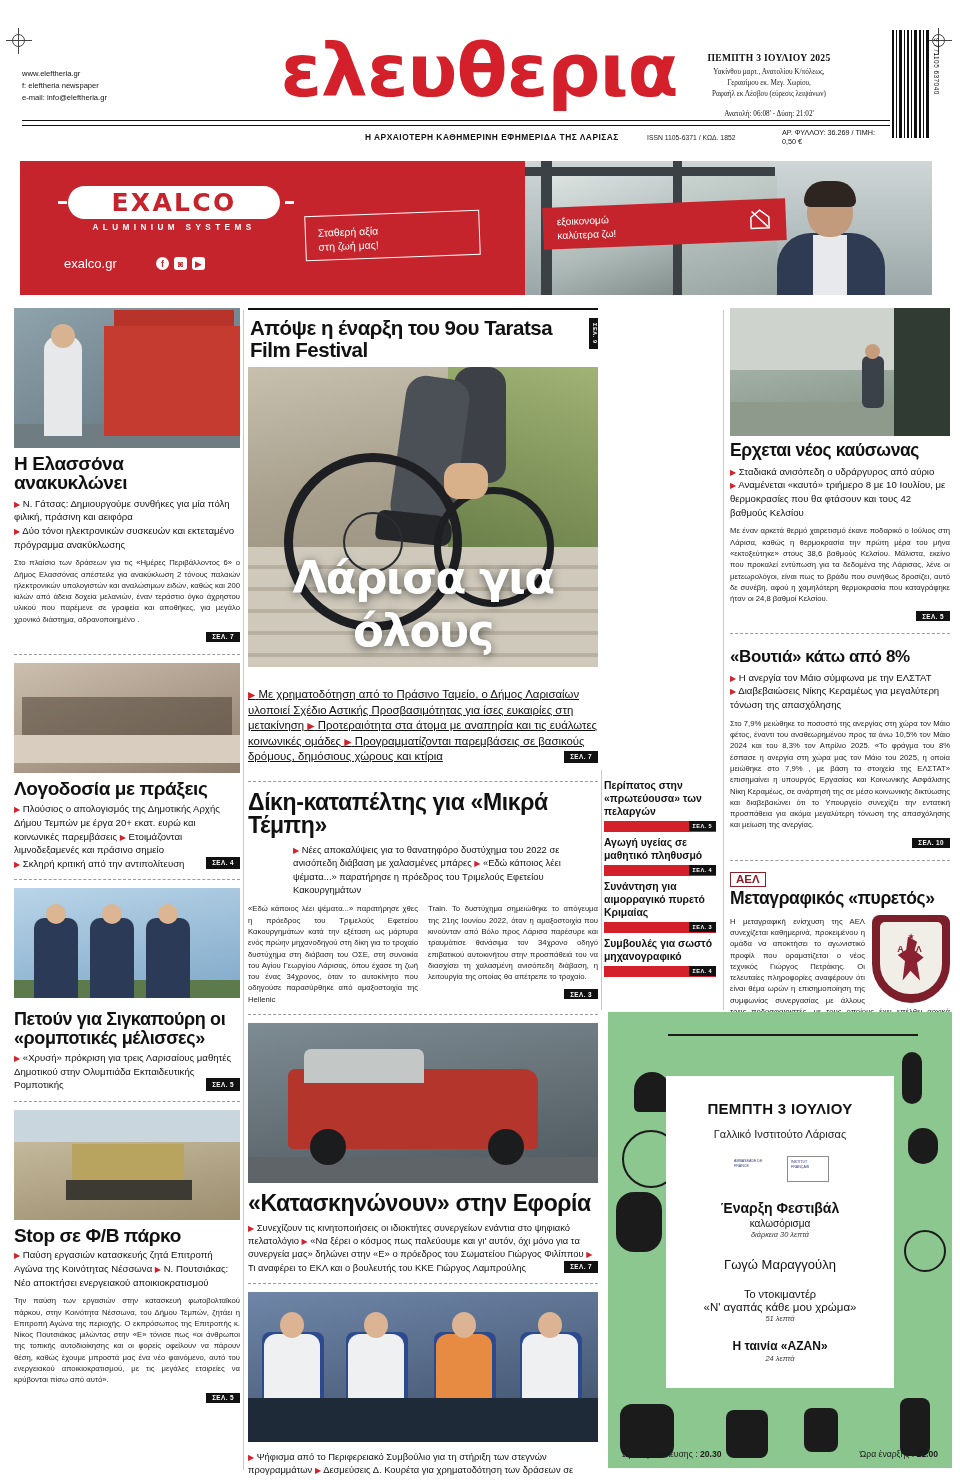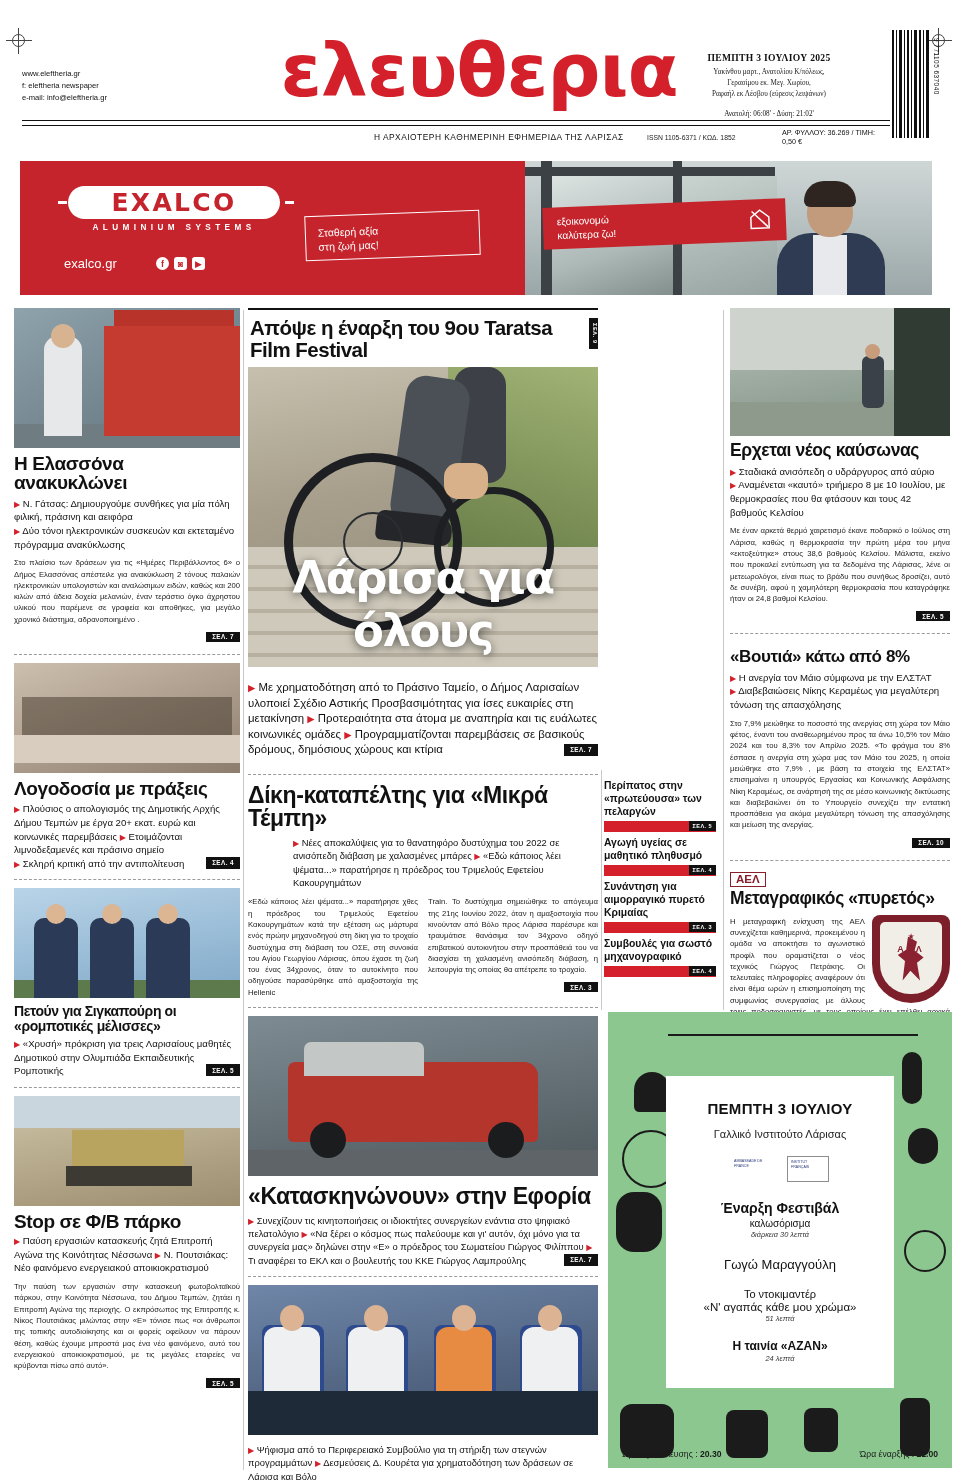--- a/index.html
+++ b/index.html
@@ -44,21 +44,21 @@
   .barcode .bcnum { position:absolute; right:-2px; top:8px; font-size:6.4px;
                     writing-mode:vertical-rl; letter-spacing:.5px; color:#111; }
 
   .rulewrap { position:absolute; left:22px; top:120px; width:868px; }
   .rule { height:1px; background:#111; }
   .rule2 { height:1px; background:#111; margin-top:4px; }
   .strapline {
     position:absolute; left:22px; top:128px; width:868px; height:18px;
     display:flex; align-items:center;
   }
-  .strapline .s1 { position:absolute; left:352px; font-size:8.4px; font-weight:400; letter-spacing:.5px; }
+  .strapline .s1 { position:absolute; left:343px; font-size:8.4px; font-weight:700; letter-spacing:.5px; }
   .strapline .s2 { position:absolute; left:625px; font-size:6.8px; color:#222; }
   .strapline .s3 { position:absolute; left:760px; font-size:7.2px; color:#111; }
 
   
   .ad-exalco {
     position:absolute; left:20px; top:161px; width:912px; height:134px;
     background:#c6242c; overflow:hidden;
   }
   .exalco-left { position:absolute; left:0; top:0; width:505px; height:134px; background:#c6242c; }
   .exalco-logobox {
@@ -181,21 +181,21 @@
   .mp-hand { position:absolute; left:196px; top:96px; width:44px; height:36px;
              background:#d8b08a; border-radius:14px; }
   .mp-green { position:absolute; right:0; top:0; width:150px; height:180px;
               background:linear-gradient(200deg,#9bb36a,#5e7a3c); opacity:.8; }
   .mainphoto .bigtitle {
     position:absolute; left:0; bottom:10px; width:100%;
     text-align:center; color:#fff; font-weight:700; font-size:45px;
     letter-spacing:-1.5px; text-shadow:0 2px 10px rgba(0,0,0,.55);
     font-family:"DejaVu Sans", sans-serif;
   }
-  .mid-lede { font-size:11.4px; line-height:1.36; padding-top:13px; }
+  .mid-lede { font-size:11.4px; line-height:1.36; padding-top:20px;text-decoration:underline; }
   .mid-lede .b { color:#d4202a; font-size:9.5px; }
 
   .twocol { display:flex; gap:10px; }
   .twocol .c { flex:1; }
 
   .midphoto2 { width:100%; height:160px; position:relative; overflow:hidden;
                background:linear-gradient(170deg,#7d8b92,#4e585d); }
   .mp2car { position:absolute; left:40px; top:46px; width:250px; height:80px; background:#b4352c; border-radius:7px 14px 5px 5px;}
   .mp2cab { position:absolute; left:56px; top:26px; width:120px; height:34px; background:#c3c8c6; border-radius:7px 7px 0 0;}
   .mp2wh { position:absolute; top:106px; width:36px; height:36px; background:#1b1c1e; border-radius:50%;}
@@ -420,38 +420,38 @@
     <div>
       <div class="photo lphoto3">
         <div class="lp3grass"></div>
         <div class="kid" style="left:20px;"></div>
           <div class="kidh" style="left:32px;bottom:74px;"></div>
         <div class="kid" style="left:76px;"></div>
           <div class="kidh" style="left:88px;bottom:74px;"></div>
         <div class="kid" style="left:132px;"></div>
           <div class="kidh" style="left:144px;bottom:74px;"></div>
       </div>
-      <h2 class="hl" style="font-size:14px;padding:6px 0 4px;">Πετούν για Σιγκαπούρη οι «ρομποτικές μέλισσες»</h2>
+      <h2 class="hl" style="font-size:18px;padding:12px 0 4px;">Πετούν για Σιγκαπούρη οι «ρομποτικές μέλισσες»</h2>
       <div class="bullets">
         <div><span class="b">▶</span> <span>«Χρυσή» πρόκριση για τρεις Λαρισαίους μαθητές Δημοτικού στην Ολυμπιάδα Εκπαιδευτικής Ρομποτικής</span>
              <span class="sel" style="float:right;">ΣΕΛ. 5</span></div>
       </div>
       <div class="dashed"></div>
     </div>
 
     <div>
       <div class="photo lphoto4">
         <div class="lp4sky"></div>
           <div class="dozer"></div>
           <div class="dozert"></div>
       </div>
       <h2 class="hl" style="font-size:19px;padding:6px 0 3px;">Stop σε Φ/Β πάρκο</h2>
       <div class="bullets">
         <div><span class="b">▶</span> <span>Παύση εργασιών κατασκευής ζητά Επιτροπή Αγώνα της Κοινότητας Νέσσωνα</span>
-             <span class="b">▶</span> <span>Ν. Πουτσιάκας: Νέο φαινόμενο ενεργειακού αποικιοκρατισμού</span></div>
+             <span class="b">▶</span> <span>Ν. Πουτσιάκας: Νέο αποκτήσει ενεργειακού αποικιοκρατισμού</span></div>
       </div>
       <div class="body" style="margin-top:6px;">Την παύση των εργασιών στην κατασκευή φωτοβολταϊκού πάρκου, στην Κοινότητα Νέσσωνα, του Δήμου Τεμπών, ζητάει η Επιτροπή Αγώνα της περιοχής. Ο εκπρόσωπος της Επιτροπής κ. Νίκος Πουτσιάκας μιλώντας στην «Ε» τόνισε πως «οι άνθρωποι της τοπικής αυτοδιοίκησης και οι φορείς οφείλουν να πάρουν θέση, καθώς έχουμε μπροστά μας ένα νέο φαινόμενο, αυτό του ενεργειακού αποικιοκρατισμού, με τις μεγάλες εταιρείες να κρύβονται πίσω από αυτό».</div>
       <div class="selwrap"><span class="sel">ΣΕΛ. 5</span></div>
     </div>
   </div>
 
   <div class="col-mid">
 
     <div class="mid-toprule"></div>
     <div class="mid-title">

